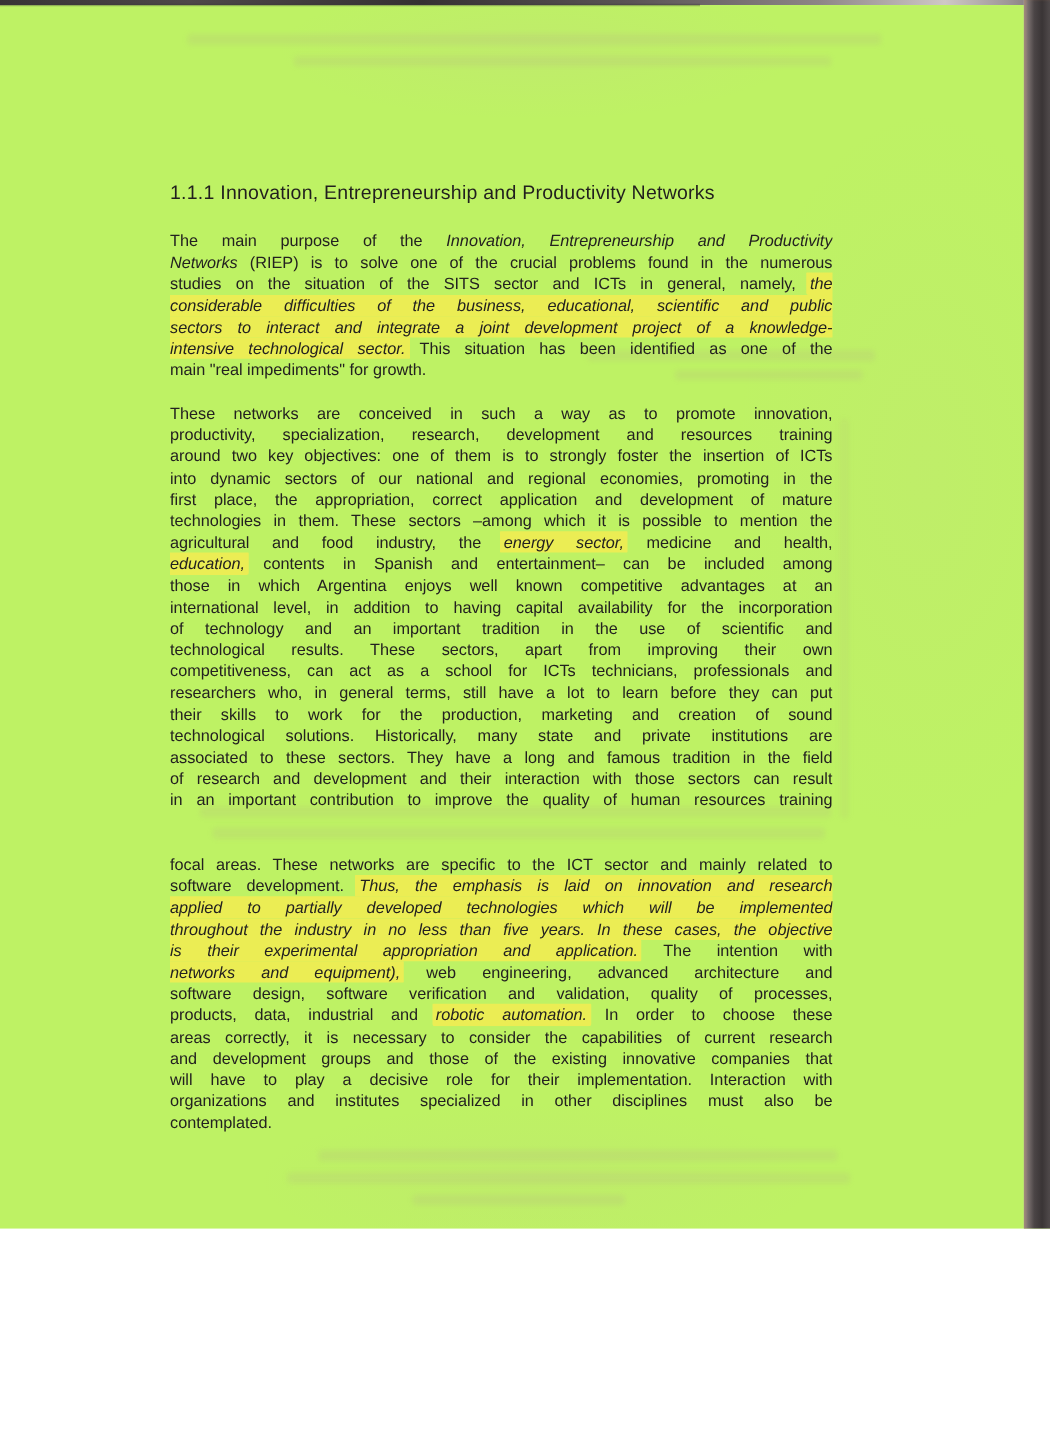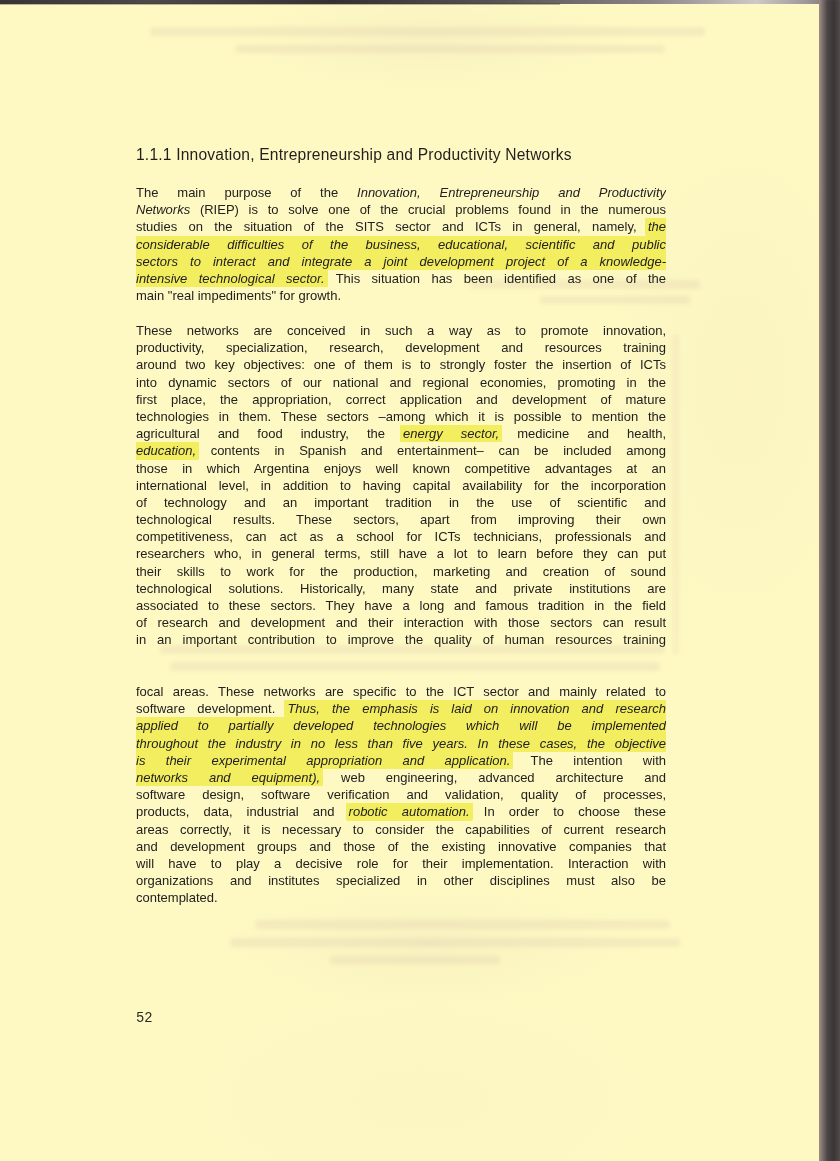--- a/index.html
+++ b/index.html
@@ -1,20 +1,20 @@
 <!DOCTYPE html>
 <html><head>
 <meta charset="utf-8">
 <style>
   html, body { margin: 0; padding: 0; }
   .page {
     position: relative;
     width: 840px;
-    height: 1161px;
-    background: #fef9c3;
+    height: 983px;
+    background: #bef264;
     overflow: hidden;
     font-family: "Liberation Sans", sans-serif;
   }
   
   .page::before {
     content: "";
     position: absolute; inset: 0;
     background:
       radial-gradient(ellipse 300px 80px at 430px 40px, rgba(205,175,175,0.10), transparent 70%),
       radial-gradient(ellipse 220px 420px at 740px 380px, rgba(205,180,175,0.07), transparent 70%),

